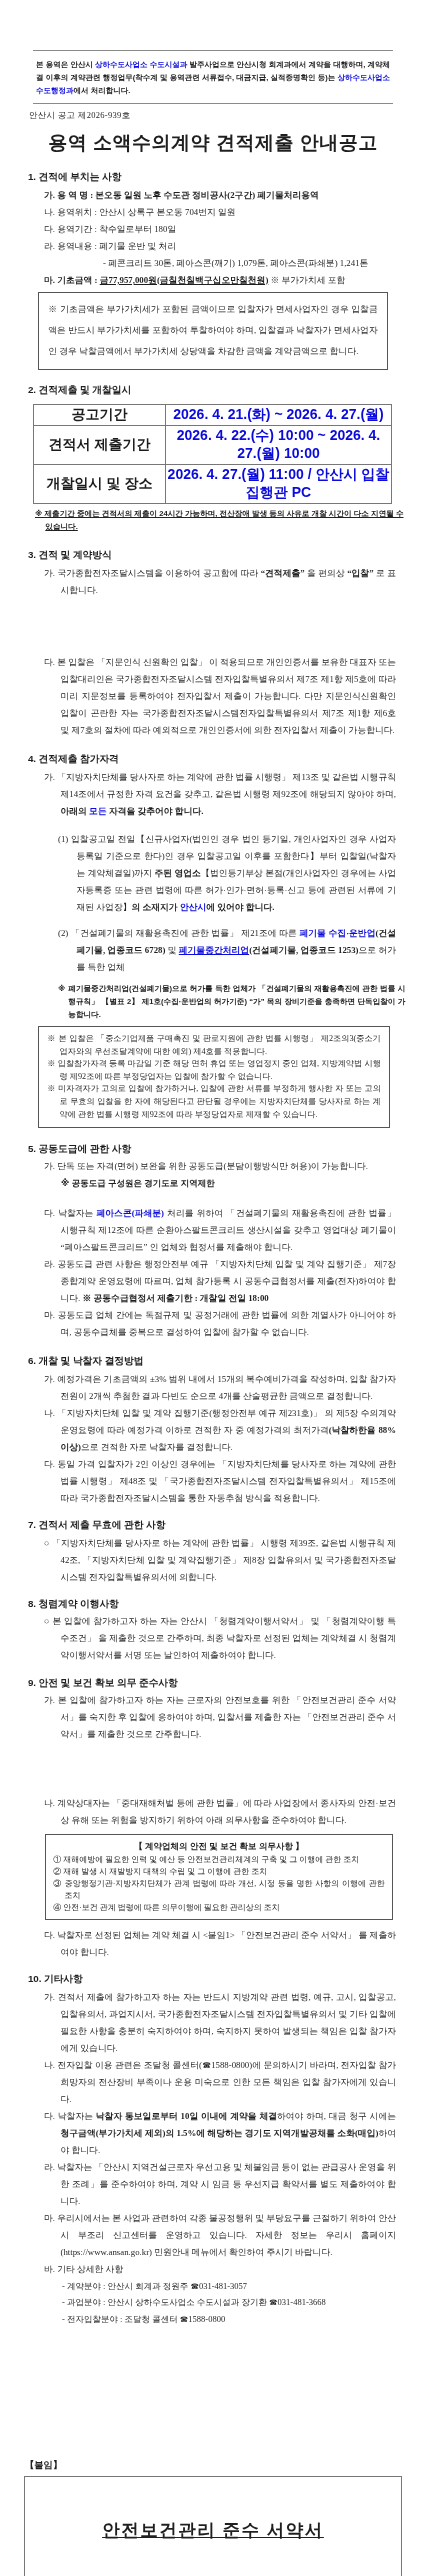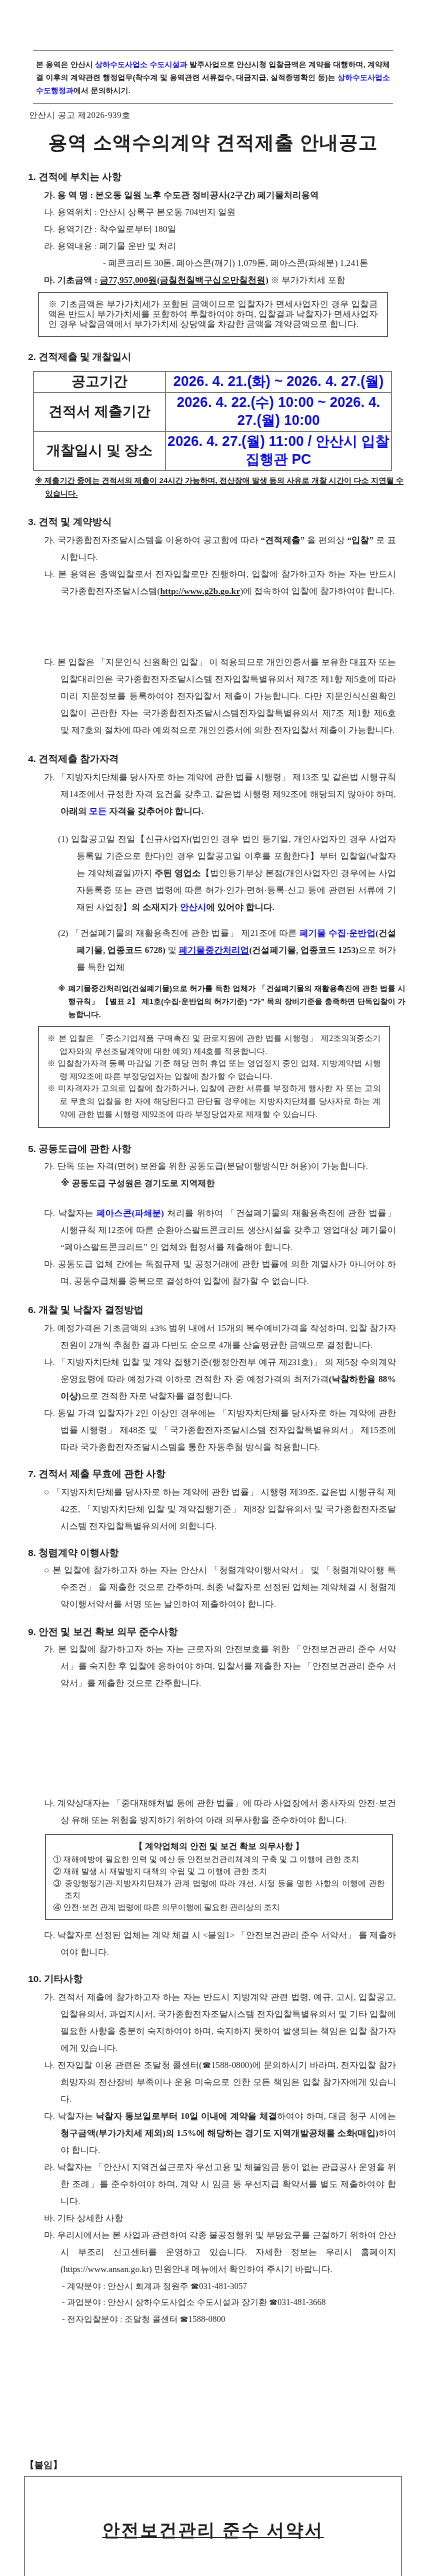--- a/index.html
+++ b/index.html
@@ -14,21 +14,21 @@
       padding:6.7px 3.1px;font-family:"Liberation Sans","DejaVu Sans",sans-serif;font-size:7.5px;
       font-weight:600;line-height:13px;text-align:justify;color:#222;}
   .gonggo-no{margin:5.2px 0 0 29px;font-size:8.5px;letter-spacing:0.3px;}
   .doc-title{margin:8.2px 0 0 0;text-align:center;font-size:19px;font-weight:bold;letter-spacing:0.5px;
       font-family:"Liberation Sans","DejaVu Sans",sans-serif;}
   .h{margin:0 0 0 28px;font-size:9.8px;font-weight:bold;line-height:18.5px;
       font-family:"Liberation Sans","DejaVu Sans",sans-serif;letter-spacing:-0.1px;}
   .item{margin:0 30px 0 44px;padding-left:16.5px;text-indent:-16.5px;text-align:justify;line-height:17px;}
   .item2{margin:0 30px 0 58px;padding-left:18.5px;text-indent:-18.5px;text-align:justify;line-height:17px;}
   .subdash{margin:0 30px 0 103px;line-height:17px;}
-  .warnbox{margin:3.6px 38px 0 38px;border:0.6px solid #555;padding:6.2px 9.3px;line-height:10px;text-align:justify;}
+  .warnbox{margin:3.6px 38px 0 38px;border:0.6px solid #555;padding:6.2px 9.3px;line-height:21px;text-align:justify;}
   .qbox{margin:5.2px 36px 0 38px;border:0.6px solid #555;padding:6.2px 8.2px;}
   .qbox p{margin:0;line-height:12.6px;font-size:8.2px;text-align:justify;padding-left:12.4px;text-indent:-12.4px;}
   .sched{margin:4.1px 0 0 33px;border-collapse:collapse;width:359px;border:1.5px solid #1c1c1c;
       font-family:"Liberation Sans","DejaVu Sans",sans-serif;}
   .sched td{border:0.5px solid #777;height:17.5px;text-align:center;font-weight:bold;font-size:14px;}
   .sched td.lbl{width:129px;color:#1c1c1c;}
   .sched td.val{color:#0b0bdc;}
   .notesm{margin:3.6px 15.5px 0 35px;font-family:"Liberation Sans","DejaVu Sans",sans-serif;
       font-size:7.6px;line-height:13px;padding-left:10.3px;text-indent:-10.3px;font-weight:600;color:#222;text-decoration:underline;}
   .notesm2{margin:2.1px 20.6px 0 58px;font-family:"Liberation Sans","DejaVu Sans",sans-serif;
@@ -47,21 +47,21 @@
       font-family:"Liberation Sans","DejaVu Sans",sans-serif;text-decoration:underline;}
   p{margin:0;}
 </style>
 </head>
 <body>
 
 <div class="doc">
 
   <section class="page p1">
     <div class="top-notice">
-      <span>본 용역은 안산시 </span><span class="blue">상하수도사업소 수도시설과</span><span> 발주사업으로 안산시청 입찰금액은 계약을 대행하며, 계약체결 이후의 계약관련 행정업무(착수계 및 용역관련 서류접수, 대금지급, 실적증명확인 등)는 </span><span class="blue">상하수도사업소 수도행정과</span><span>에서 문의하시기.</span>
+      <span>본 용역은 안산시 </span><span class="blue">상하수도사업소 수도시설과</span><span> 발주사업으로 안산시청 회계과에서 계약을 대행하며, 계약체결 이후의 계약관련 행정업무(착수계 및 용역관련 서류접수, 대금지급, 실적증명확인 등)는 </span><span class="blue">상하수도사업소 수도행정과</span><span>에서 처리합니다.</span>
     </div>
     <p class="gonggo-no">안산시 공고 제2026-939호</p>
     <h1 class="doc-title">용역 소액수의계약 견적제출 안내공고</h1>
 
     <p class="h" style="margin-top:12.4px">1. 견적에 부치는 사항</p>
     <p class="item bd">가. 용 역 명 : 본오동 일원 노후 수도관 정비공사(2구간) 폐기물처리용역</p>
     <p class="item">나. 용역위치 : 안산시 상록구 본오동 704번지 일원</p>
     <p class="item">다. 용역기간 : 착수일로부터 180일</p>
     <p class="item">라. 용역내용 : 폐기물 운반 및 처리</p>
     <p class="subdash">- 폐콘크리트 30톤, 폐아스콘(깨기) 1,079톤, 폐아스콘(파쇄분) 1,241톤</p>
@@ -106,20 +106,21 @@
       <p>※ 미자격자가 고의로 입찰에 참가하거나, 입찰에 관한 서류를 부정하게 행사한 자 또는 고의로 무효의 입찰을 한 자에 해당된다고 판단될 경우에는 지방자치단체를 당사자로 하는 계약에 관한 법률 시행령 제92조에 따라 부정당업자로 제재할 수 있습니다.</p>
     </div>
 
     <p class="h" style="margin-top:11.3px">5. 공동도급에 관한 사항</p>
     <p class="item">가. 단독 또는 자격(면허) 보완을 위한 공동도급(분담이행방식만 허용)이 가능합니다.</p>
     <p class="gnote">※ 공동도급 구성원은 경기도로 지역제한</p>
   </section>
 
   <section class="page p3">
     <p class="item"><span>다. 낙찰자는 </span><span class="bd blue">폐아스콘(파쇄분)</span><span> 처리를 위하여 「건설폐기물의 재활용촉진에 관한 법률」 시행규칙 제12조에 따른 순환아스팔트콘크리트 생산시설을 갖추고 영업대상 폐기물이 “폐아스팔트콘크리트” 인 업체와 협정서를 제출해야 합니다.</span></p>
+    <p class="item"><span>라. 공동도급 관련 사항은 행정안전부 예규 「지방자치단체 입찰 및 계약 집행기준」 제7장 종합계약 운영요령에 따르며, 업체 참가등록 시 공동수급협정서를 제출(전자)하여야 합니다. </span><span class="bd">※ 공동수급협정서 제출기한 : 개찰일 전일 18:00</span></p>
     <p class="item">마. 공동도급 업체 간에는 독점규제 및 공정거래에 관한 법률에 의한 계열사가 아니어야 하며, 공동수급체를 중복으로 결성하여 입찰에 참가할 수 없습니다.</p>
 
     <p class="h" style="margin-top:11.3px">6. 개찰 및 낙찰자 결정방법</p>
     <p class="item">가. 예정가격은 기초금액의 ±3% 범위 내에서 15개의 복수예비가격을 작성하며, 입찰 참가자 전원이 2개씩 추첨한 결과 다빈도 순으로 4개를 산술평균한 금액으로 결정합니다.</p>
     <p class="item"><span>나. 「지방자치단체 입찰 및 계약 집행기준(행정안전부 예규 제231호)」 의 제5장 수의계약 운영요령에 따라 예정가격 이하로 견적한 자 중 예정가격의 최저가격</span><span class="bd">(낙찰하한율 88% 이상)</span><span>으로 견적한 자로 낙찰자를 결정합니다.</span></p>
     <p class="item">다. 동일 가격 입찰자가 2인 이상인 경우에는 「지방자치단체를 당사자로 하는 계약에 관한 법률 시행령」 제48조 및 「국가종합전자조달시스템 전자입찰특별유의서」 제15조에 따라 국가종합전자조달시스템을 통한 자동추첨 방식을 적용합니다.</p>
 
     <p class="h" style="margin-top:9.3px">7. 견적서 제출 무효에 관한 사항</p>
     <p class="item">○ 「지방자치단체를 당사자로 하는 계약에 관한 법률」 시행령 제39조, 같은법 시행규칙 제42조, 「지방자치단체 입찰 및 계약집행기준」 제8장 입찰유의서 및 국가종합전자조달시스템 전자입찰특별유의서에 의합니다.</p>
 
@@ -139,22 +140,22 @@
       <p class="oi">③ 중앙행정기관·지방자치단체가 관계 법령에 따라 개선, 시정 등을 명한 사항의 이행에 관한 조치</p>
       <p class="oi">④ 안전·보건 관계 법령에 따른 의무이행에 필요한 관리상의 조치</p>
     </div>
     <p class="item" style="margin-top:7.2px">다. 낙찰자로 선정된 업체는 계약 체결 시 &lt;붙임1&gt; 「안전보건관리 준수 서약서」 를 제출하여야 합니다.</p>
 
     <p class="h" style="margin-top:9.3px">10. 기타사항</p>
     <p class="item">가. 견적서 제출에 참가하고자 하는 자는 반드시 지방계약 관련 법령, 예규, 고시, 입찰공고, 입찰유의서, 과업지시서, 국가종합전자조달시스템 전자입찰특별유의서 및 기타 입찰에 필요한 사항을 충분히 숙지하여야 하며, 숙지하지 못하여 발생되는 책임은 입찰 참가자에게 있습니다.</p>
     <p class="item">나. 전자입찰 이용 관련은 조달청 콜센터(☎1588-0800)에 문의하시기 바라며, 전자입찰 참가 희망자의 전산장비 부족이나 운용 미숙으로 인한 모든 책임은 입찰 참가자에게 있습니다.</p>
     <p class="item"><span>다. 낙찰자는 </span><span class="bd">낙찰자 통보일로부터 10일 이내에 계약을 체결</span><span>하여야 하며, 대금 청구 시에는 </span><span class="bd">청구금액(부가가치세 제외)의 1.5%에 해당하는 경기도 지역개발공채를 소화(매입)</span><span>하여야 합니다.</span></p>
     <p class="item">라. 낙찰자는 「안산시 지역건설근로자 우선고용 및 체불임금 등이 없는 관급공사 운영을 위한 조례」를 준수하여야 하며, 계약 시 임금 등 우선지급 확약서를 별도 제출하여야 합니다.</p>
+    <p class="item">마. 우리시에서는 본 사업과 관련하여 각종 불공정행위 및 부당요구를 근절하기 위하여 안산시 부조리 신고센터를 운영하고 있습니다. 자세한 정보는 우리시 홈페이지(https://www.ansan.go.kr) 민원안내 메뉴에서 확인하여 주시기 바랍니다.</p>
     <p class="item">바. 기타 상세한 사항</p>
-    <p class="item">마. 우리시에서는 본 사업과 관련하여 각종 불공정행위 및 부당요구를 근절하기 위하여 안산시 부조리 신고센터를 운영하고 있습니다. 자세한 정보는 우리시 홈페이지(https://www.ansan.go.kr) 민원안내 메뉴에서 확인하여 주시기 바랍니다.</p>
     <p class="contact">- 계약분야 : 안산시 회계과 정원주 ☎031-481-3057</p>
     <p class="contact">- 과업분야 : 안산시 상하수도사업소 수도시설과 장기환 ☎031-481-3668</p>
     <p class="contact">- 전자입찰분야 : 조달청 콜센터 ☎1588-0800</p>
 
     <p class="sign-date">2026년&nbsp;&nbsp;4월&nbsp;&nbsp;21일</p>
 
   </section>
 
   <section class="page p5">
     <p class="att-tag">【붙임】</p>

